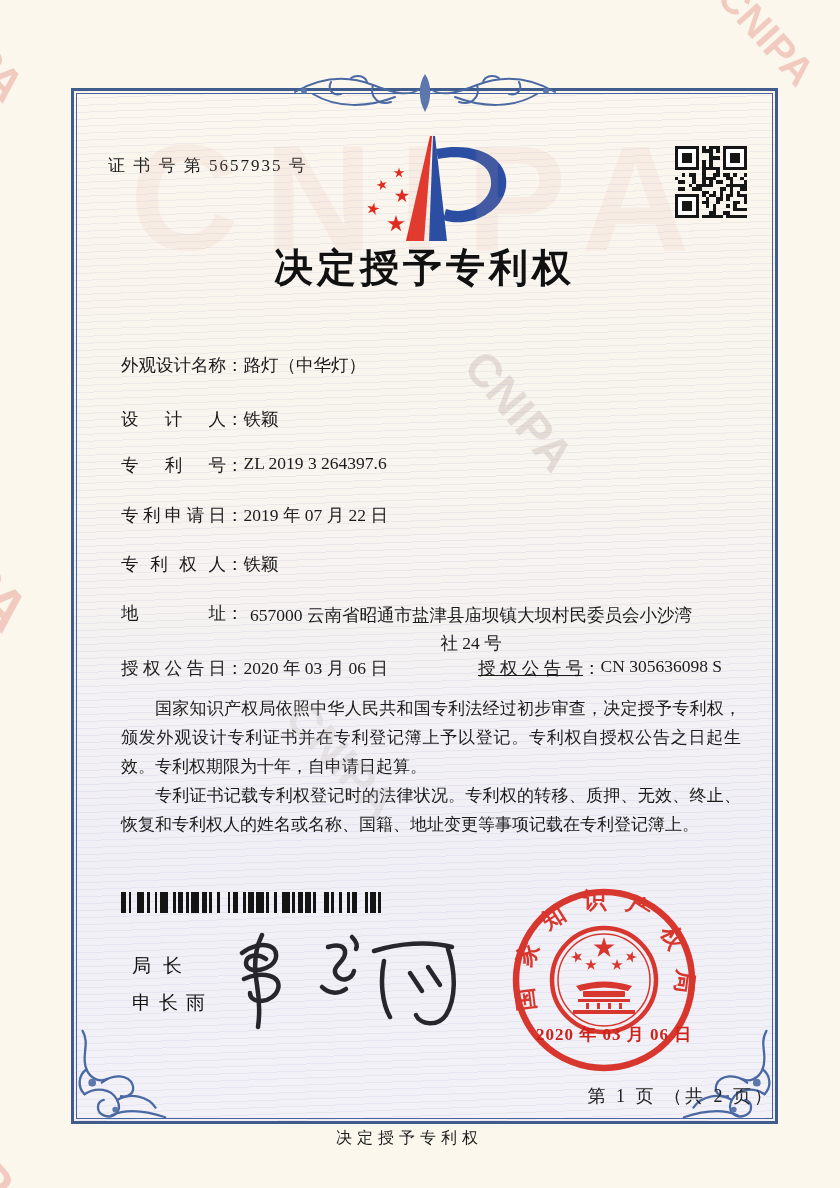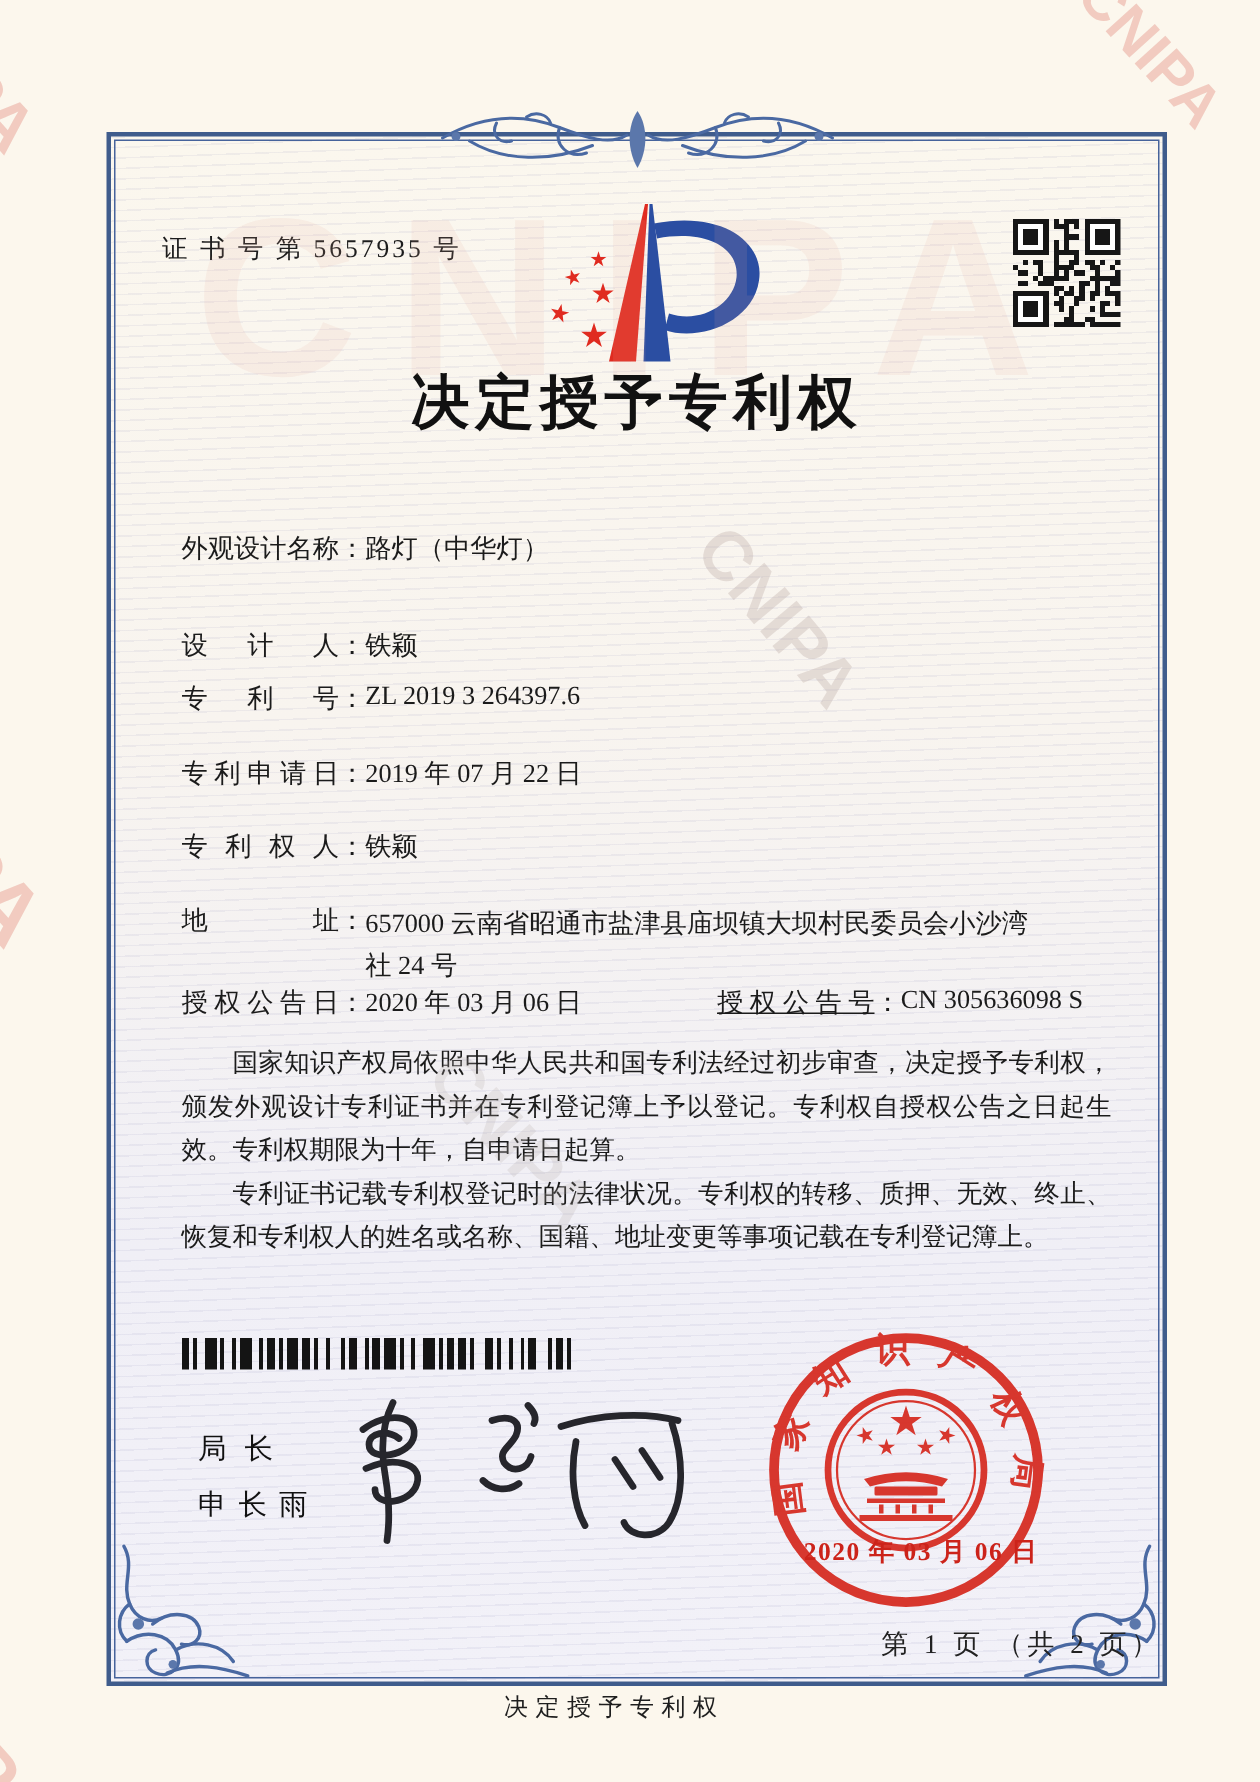--- a/index.html
+++ b/index.html
@@ -27,21 +27,21 @@
 
   .cert-no{position:absolute;left:34px;top:53px;font-size:17px;letter-spacing:2px;color:#1c1c1c;margin-top:10px;}
   .logo{position:absolute;left:270px;top:40px;width:180px;height:114px;}
   .qr{position:absolute;left:601px;top:55px;width:72px;height:72px;}
   .title{position:absolute;left:0;top:150px;width:100%;text-align:center;font-size:39px;font-weight:bold;letter-spacing:4px;color:#111;}
 
   .field{position:absolute;left:47px;font-size:17.5px;color:#1b1b1b;white-space:nowrap;}
   .flabel{display:inline-block;width:105px;text-align:justify;text-align-last:justify;vertical-align:top;}
   .flabel-sm{display:inline-block;width:105px;text-align:justify;text-align-last:justify;vertical-align:top;text-decoration:underline;}
   .fvalue{vertical-align:top;}
-  .fvalue-wrap{display:inline-block;width:455px;white-space:normal;line-height:28px;vertical-align:top;}
+  .fvalue-wrap{display:inline-block;width:455px;white-space:normal;line-height:28px;vertical-align:top;text-align:center;}
   .grant-right{position:absolute;left:357px;top:0;}
 
   .paras{position:absolute;left:47px;top:603px;width:620px;font-size:17px;line-height:29px;color:#1b1b1b;text-align:justify;}
   .paras p{margin:0;text-indent:2em;}
 
   .barcode{position:absolute;left:47px;top:801px;width:265px;height:21px;}
   .signer-title{position:absolute;left:58px;top:862px;font-family:"Liberation Sans","DejaVu Sans",sans-serif;font-size:19px;letter-spacing:12px;color:#111;}
   .signer-name{position:absolute;left:58px;top:899px;font-family:"Liberation Sans","DejaVu Sans",sans-serif;font-size:19px;letter-spacing:8px;color:#111;}
   .signature{position:absolute;left:150px;top:826px;width:250px;height:125px;}
 
@@ -264,21 +264,21 @@
             <rect x="3.4285714285714284" y="51.42857142857142" width="17.142857142857142" height="17.142857142857142" fill="#fff"></rect>
             <rect x="6.857142857142857" y="54.857142857142854" width="10.285714285714285" height="10.285714285714285" fill="#161616"></rect>
           </g>
         </svg>
 
       <div class="title">决定授予专利权</div>
 
       <div class="field" style="top:262px">
         <span class="flabel">外观设计名称</span><span>：</span><span class="fvalue">路灯（中华灯）</span>
       </div>
-      <div class="field" style="top:327px">
+      <div class="field" style="top:316px">
         <span class="flabel">设计人</span><span>：</span><span class="fvalue">铁颖</span>
       </div>
       <div class="field" style="top:362px">
         <span class="flabel">专利号</span><span>：</span><span class="fvalue">ZL 2019 3 264397.6</span>
       </div>
       <div class="field" style="top:412px">
         <span class="flabel">专利申请日</span><span>：</span><span class="fvalue">2019 年 07 月 22 日</span>
       </div>
       <div class="field" style="top:461px">
         <span class="flabel">专利权人</span><span>：</span><span class="fvalue">铁颖</span>

